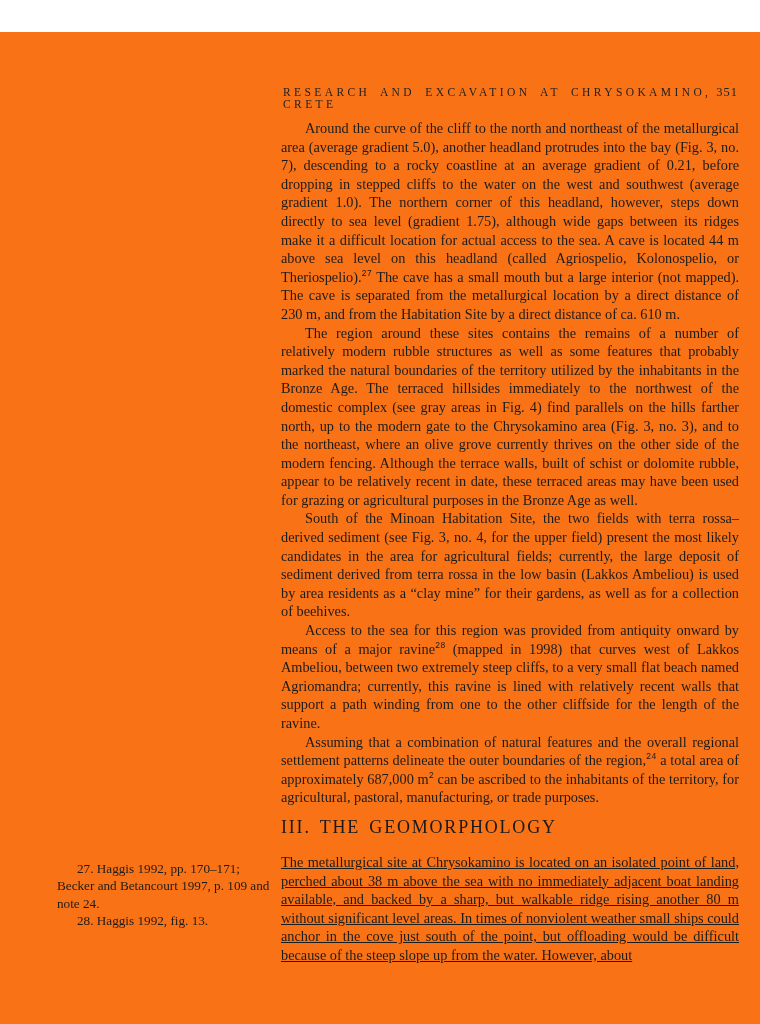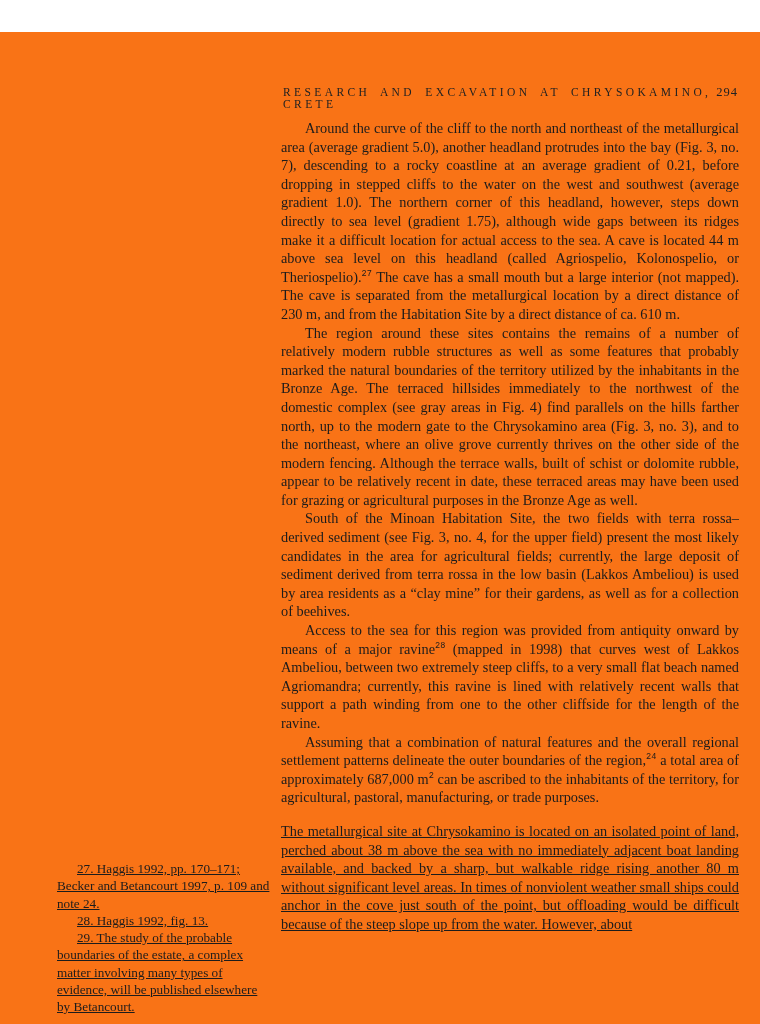--- a/index.html
+++ b/index.html
@@ -74,47 +74,46 @@
     left: 57px;
     top: 828px;
     width: 214px;
   }
   .footnote {
     font-size: 13.2px;
     line-height: 17.3px;
     text-indent: 20px;
     text-align: left;
     color: #1c1c1c;
-    text-decoration: underline;
   }
 </style>
 </head>
 <body>
 
 <div class="page">
 
   <header class="running-head">
     <span class="rh-title">RESEARCH AND EXCAVATION AT CHRYSOKAMINO, CRETE</span>
-    <span class="rh-page">294</span>
+    <span class="rh-page">351</span>
   </header>
 
   <aside class="footnotes" id="footnotes">
       <p class="footnote">27. Haggis 1992, pp. 170–171; Becker and Betancourt 1997, p. 109 and note 24.</p>
       <p class="footnote">28. Haggis 1992, fig. 13.</p>
-      <p class="footnote">29. The study of the probable boundaries of the estate, a complex matter involving many types of evidence, will be published elsewhere by Betancourt.</p>
     </aside>
 
   <main class="main-col">
     <div id="paras-ii">
         <p class="para">Around the curve of the cliff to the north and northeast of the metallurgical area (average gradient 5.0), another headland protrudes into the bay (Fig. 3, no. 7), descending to a rocky coastline at an average gradient of 0.21, before dropping in stepped cliffs to the water on the west and southwest (average gradient 1.0). The northern corner of this headland, however, steps down directly to sea level (gradient 1.75), although wide gaps between its ridges make it a difficult location for actual access to the sea. A cave is located 44 m above sea level on this headland (called Agriospelio, Kolonospelio, or Theriospelio).<sup>27</sup> The cave has a small mouth but a large interior (not mapped). The cave is separated from the metallurgical location by a direct distance of 230 m, and from the Habitation Site by a direct distance of ca. 610 m.</p>
         <p class="para">The region around these sites contains the remains of a number of relatively modern rubble structures as well as some features that probably marked the natural boundaries of the territory utilized by the inhabitants in the Bronze Age. The terraced hillsides immediately to the northwest of the domestic complex (see gray areas in Fig. 4) find parallels on the hills farther north, up to the modern gate to the Chrysokamino area (Fig. 3, no. 3), and to the northeast, where an olive grove currently thrives on the other side of the modern fencing. Although the terrace walls, built of schist or dolomite rubble, appear to be relatively recent in date, these terraced areas may have been used for grazing or agricultural purposes in the Bronze Age as well.</p>
         <p class="para">South of the Minoan Habitation Site, the two fields with terra rossa–derived sediment (see Fig. 3, no. 4, for the upper field) present the most likely candidates in the area for agricultural fields; currently, the large deposit of sediment derived from terra rossa in the low basin (Lakkos Ambeliou) is used by area residents as a “clay mine” for their gardens, as well as for a collection of beehives.</p>
         <p class="para">Access to the sea for this region was provided from antiquity onward by means of a major ravine<sup>28</sup> (mapped in 1998) that curves west of Lakkos Ambeliou, between two extremely steep cliffs, to a very small flat beach named Agriomandra; currently, this ravine is lined with relatively recent walls that support a path winding from one to the other cliffside for the length of the ravine.</p>
         <p class="para">Assuming that a combination of natural features and the overall regional settlement patterns delineate the outer boundaries of the region,<sup>24</sup> a total area of approximately 687,000 m<sup>2</sup> can be ascribed to the inhabitants of the territory, for agricultural, pastoral, manufacturing, or trade purposes.</p>
       </div>
 
+    <h2 class="section-heading">III. THE GEOMORPHOLOGY</h2>
 
     <div id="paras-iii" class="section-paras">
         <p class="para noindent">The metallurgical site at Chrysokamino is located on an isolated point of land, perched about 38 m above the sea with no immediately adjacent boat landing available, and backed by a sharp, but walkable ridge rising another 80 m without significant level areas. In times of nonviolent weather small ships could anchor in the cove just south of the point, but offloading would be difficult because of the steep slope up from the water. However, about</p>
       </div>
   </main>
 
 </div>
 
 </body></html>

